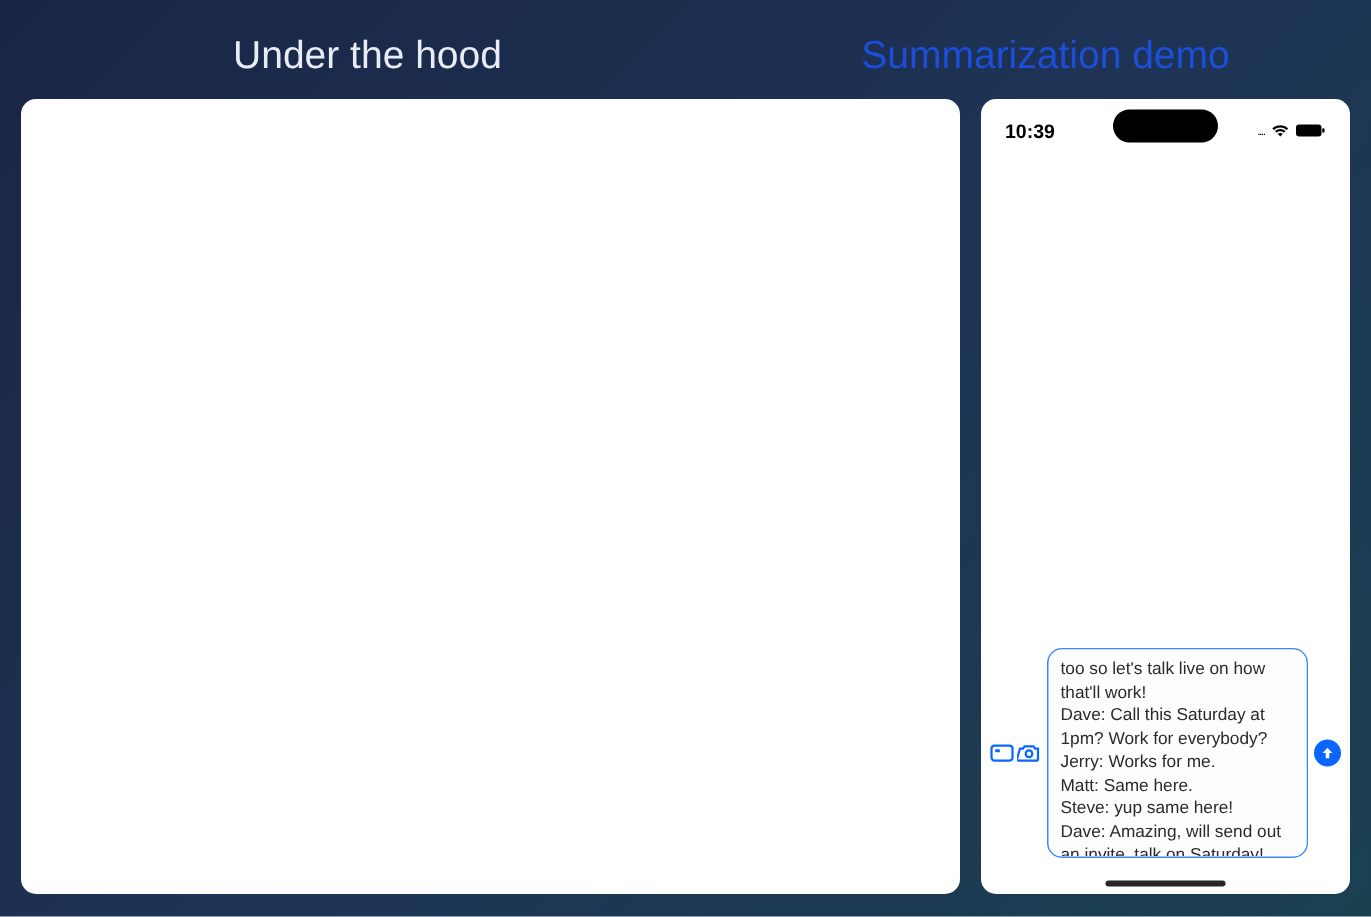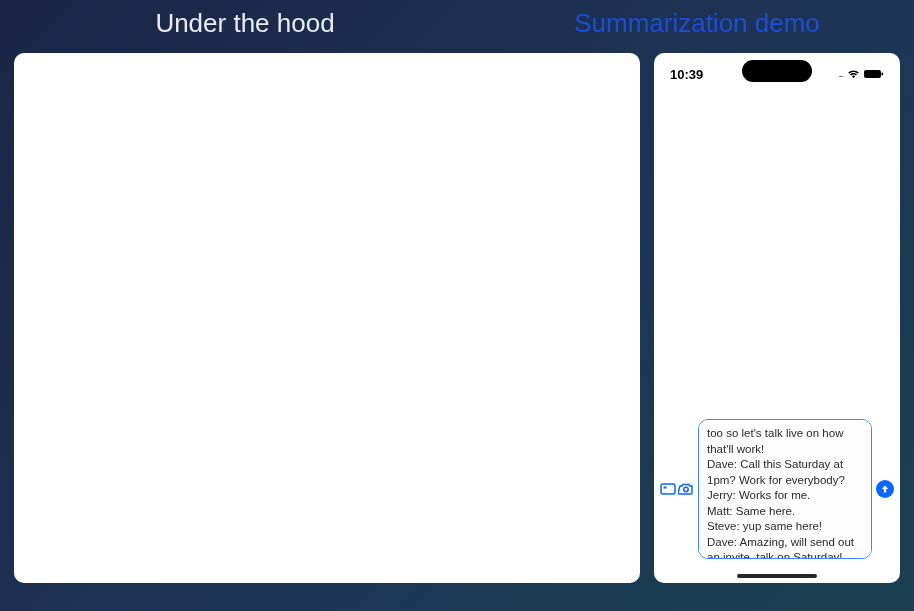--- a/index.html
+++ b/index.html
@@ -5,21 +5,21 @@
     * { box-sizing: border-box; margin: 0; padding: 0; }
     body {
       width: 914px;
       height: 611px;
       background: linear-gradient(135deg, #1a2545 0%, #1e3355 50%, #1a4050 100%);
       font-family: -apple-system, BlinkMacSystemFont, "Segoe UI", Helvetica, Arial, sans-serif;
       overflow: hidden;
     }
     .titles {
       display: flex;
-      padding-top: 8px;
+      padding-top: 21px;
       padding-bottom: 14px;
     }
     .title-left {
       flex: 1;
       text-align: center;
       color: #e8ecf4;
       font-size: 26px;
       font-weight: 500;
     }
     .title-right {

